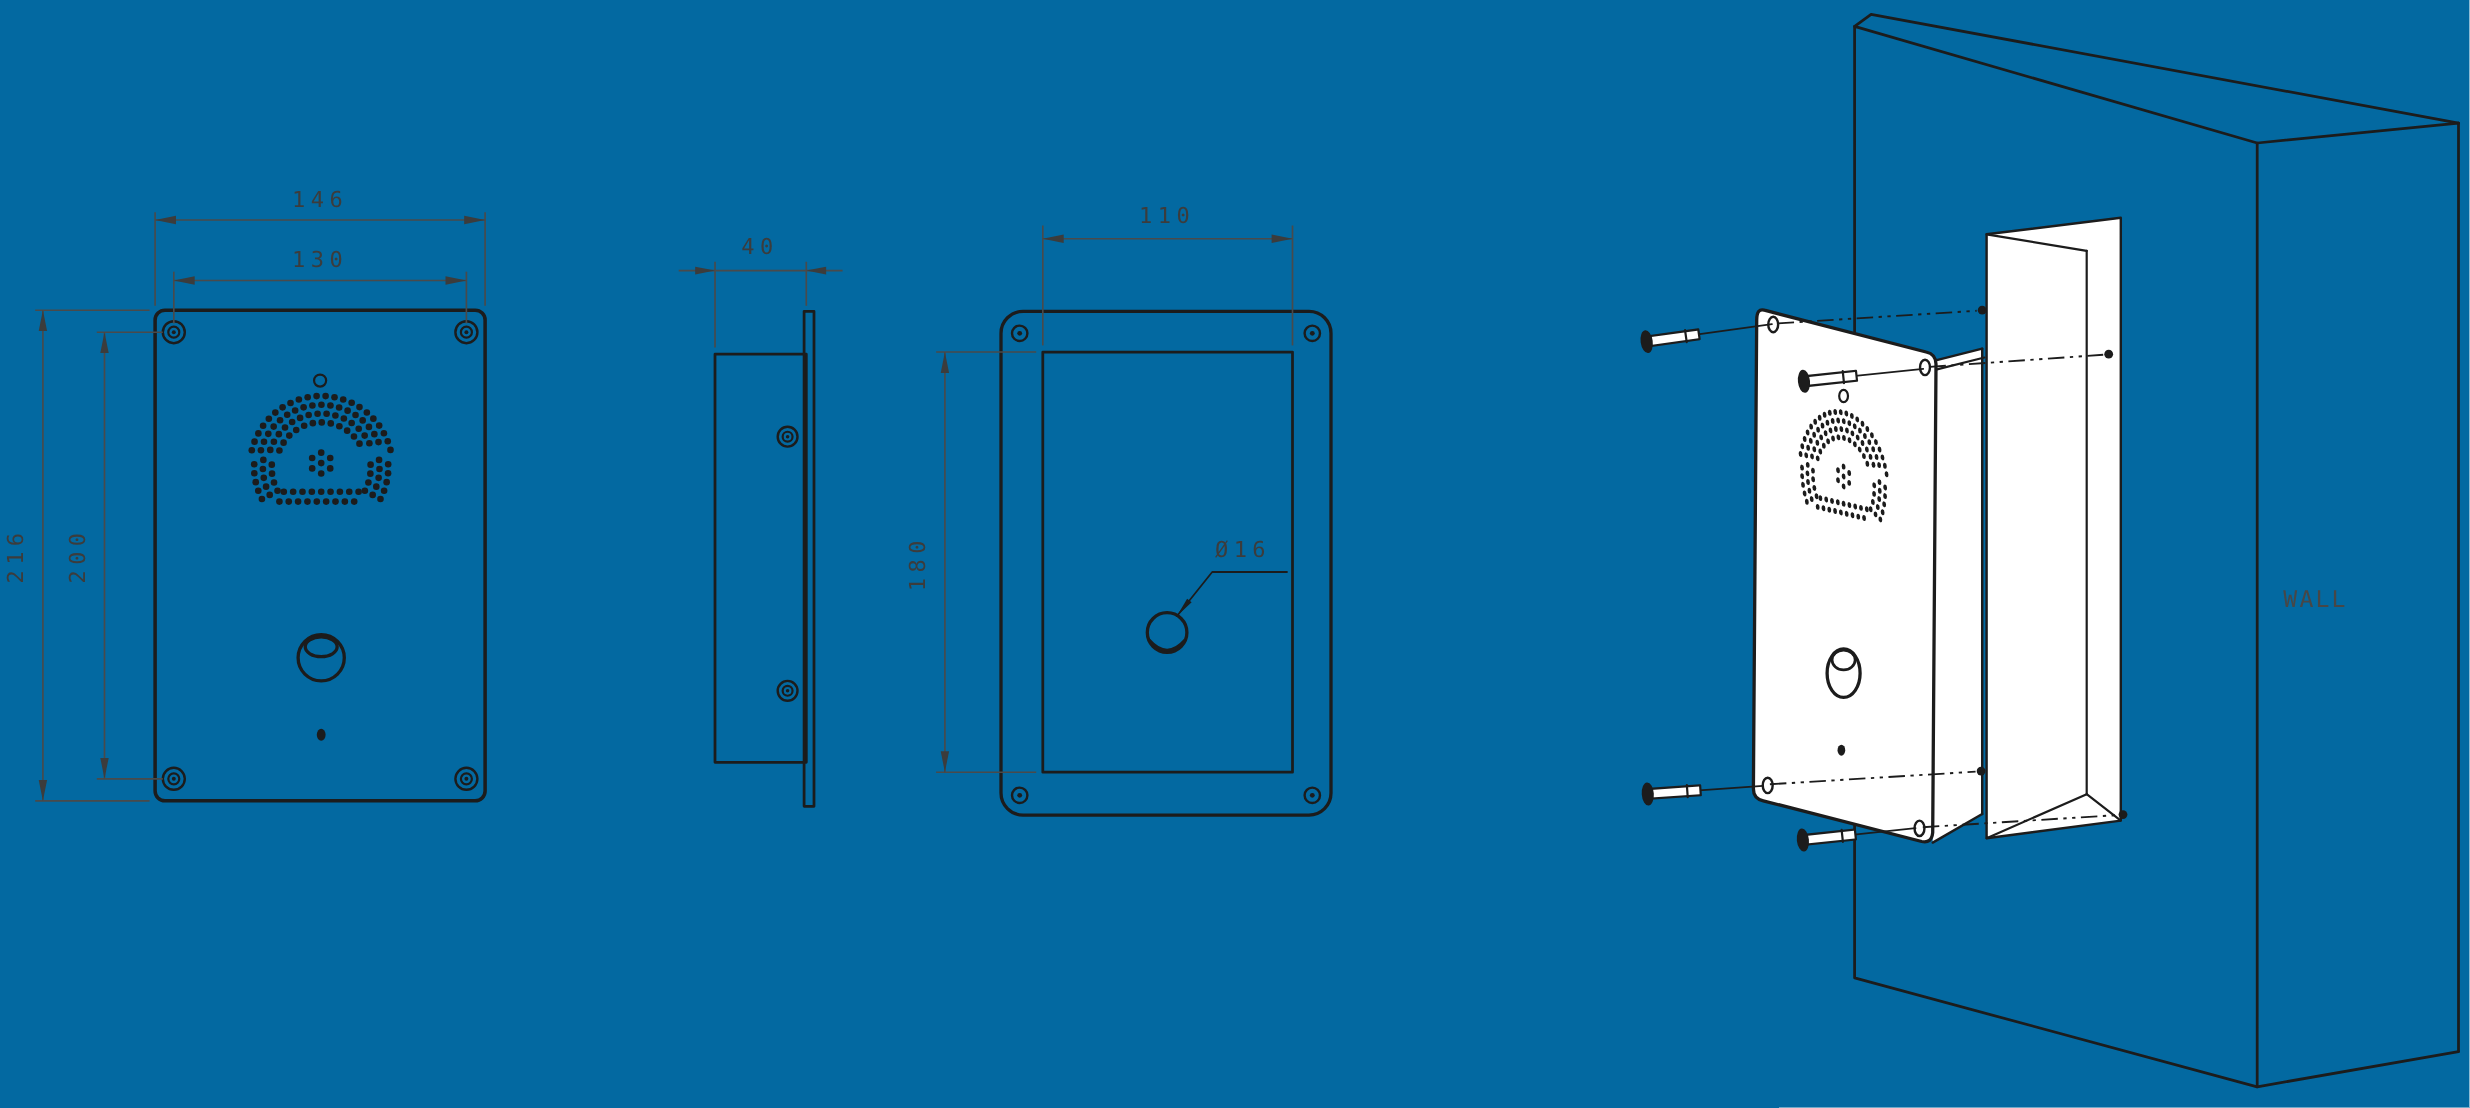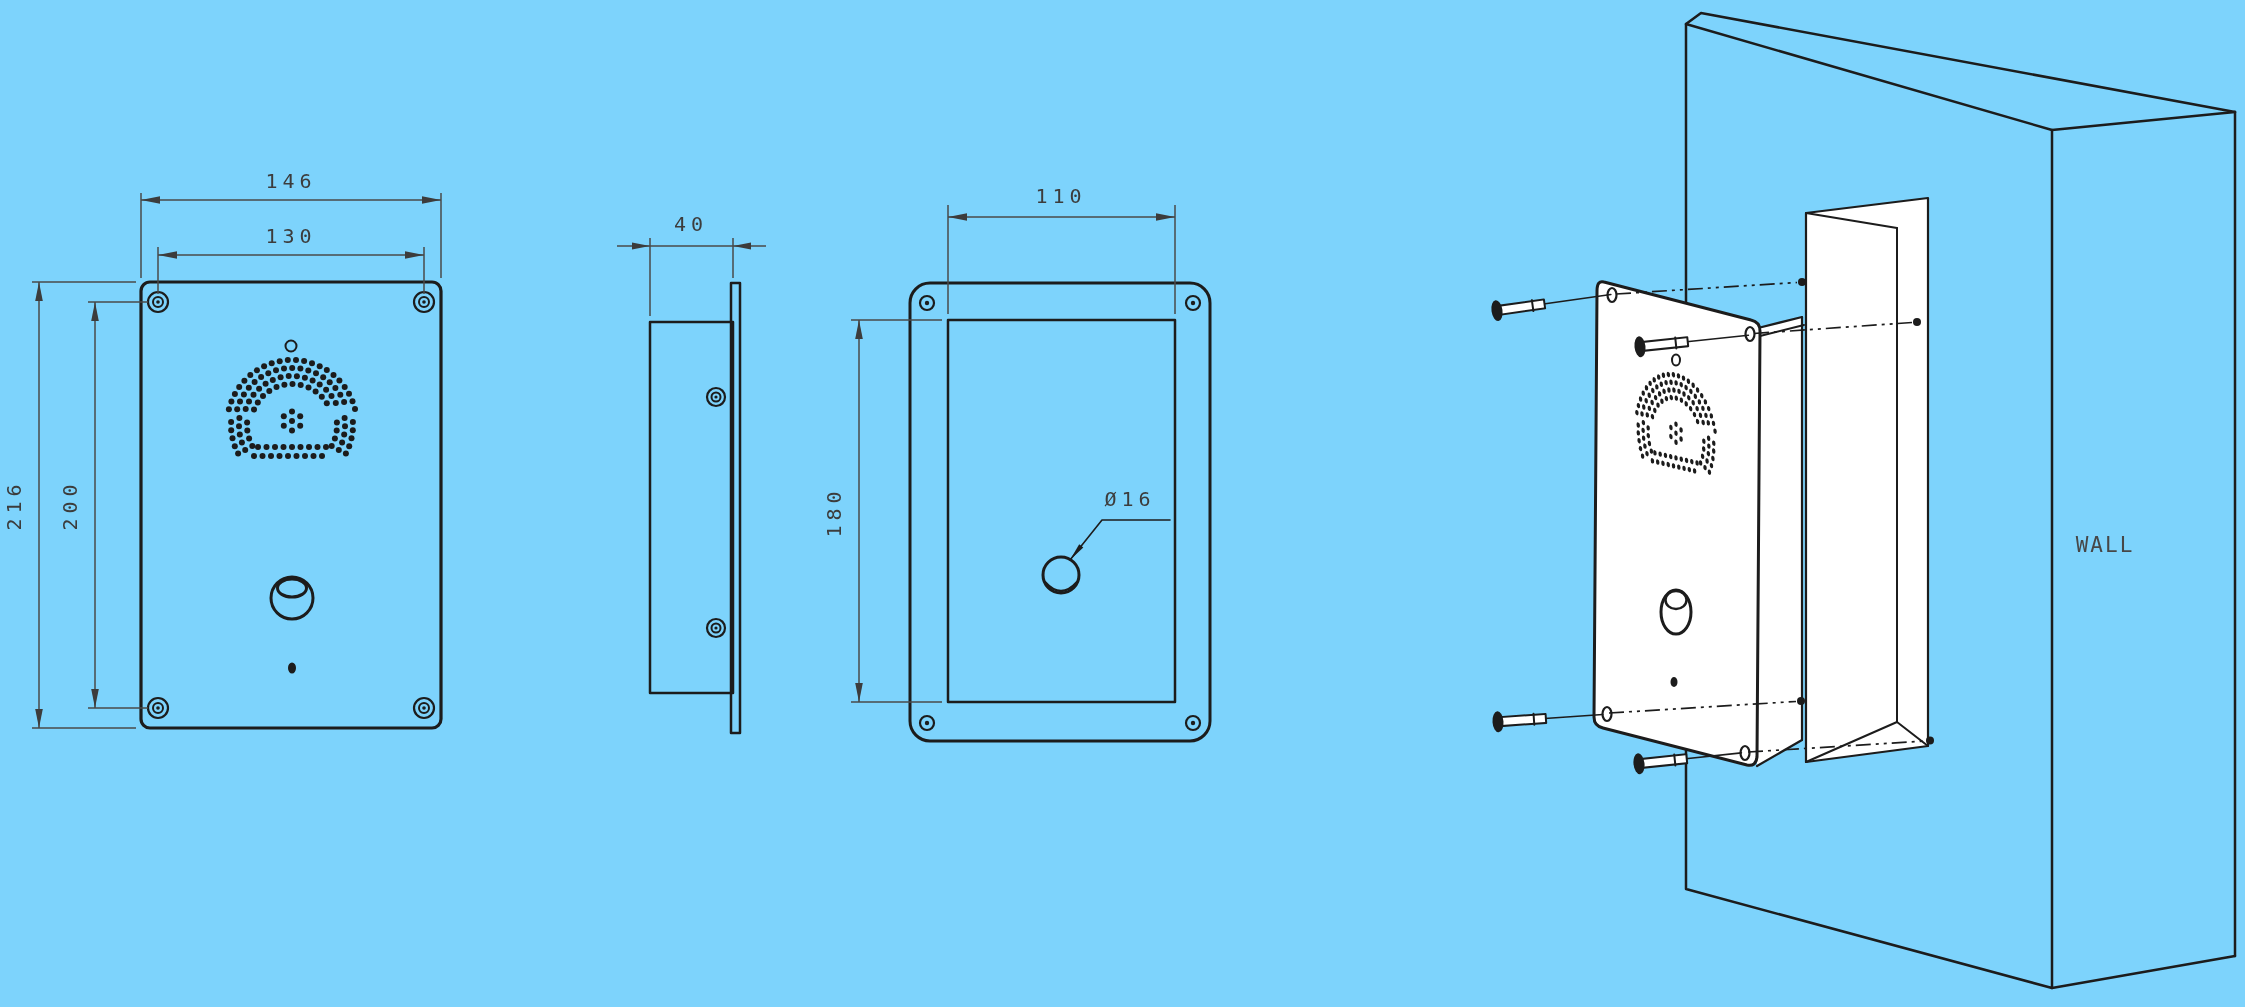--- a/index.html
+++ b/index.html
@@ -1,16 +1,16 @@
 <!DOCTYPE html>
 <html><head>
 <meta charset="utf-8">
 <style>
   html,body{margin:0;padding:0;background:#ffffff;}
-  .sheet{position:relative;width:2245px;height:1007px;background:#7dd3fc;overflow:hidden;}
+  .sheet{position:relative;width:2245px;height:1007px;background:#0369a1;overflow:hidden;}
   svg{position:absolute;left:0;top:0;}
   .ln{stroke:#1c1c1c;fill:none;stroke-linecap:round;stroke-linejoin:round;}
   .t32{stroke-width:3.2}
   .t3{stroke-width:3}
   .t25{stroke-width:2.5}
   .t22{stroke-width:2.2}
   .t2{stroke-width:2}
   .t16{stroke-width:1.6}
   .dim{stroke:#4a4a4a;stroke-width:1.5;fill:none;}
   .fl{fill:#1c1c1c;stroke:none;}

